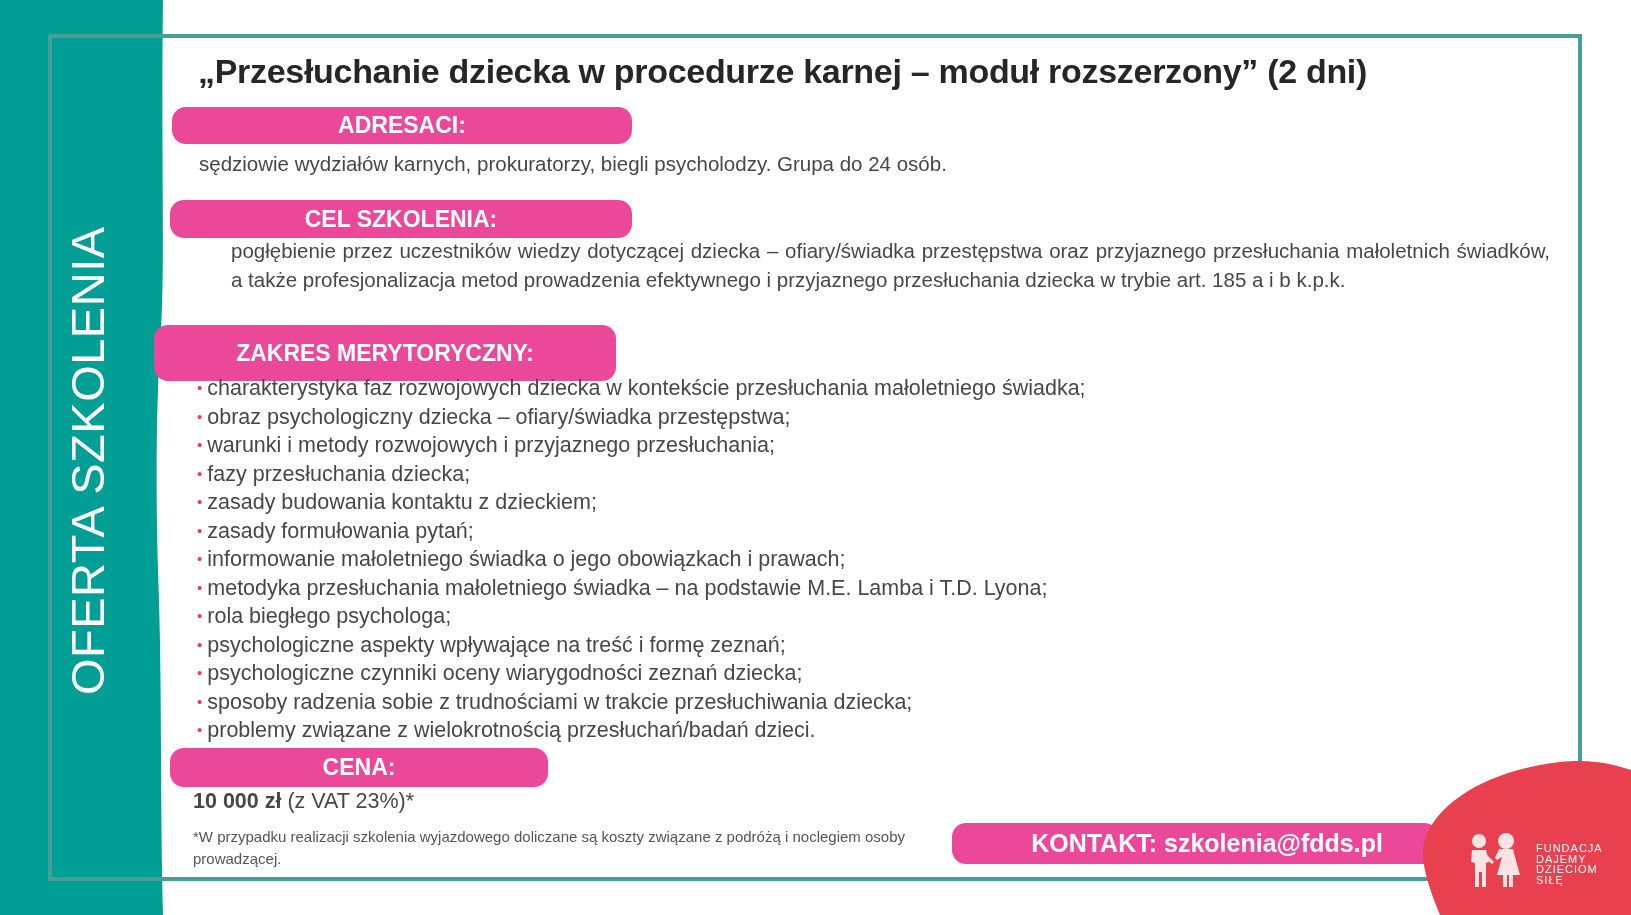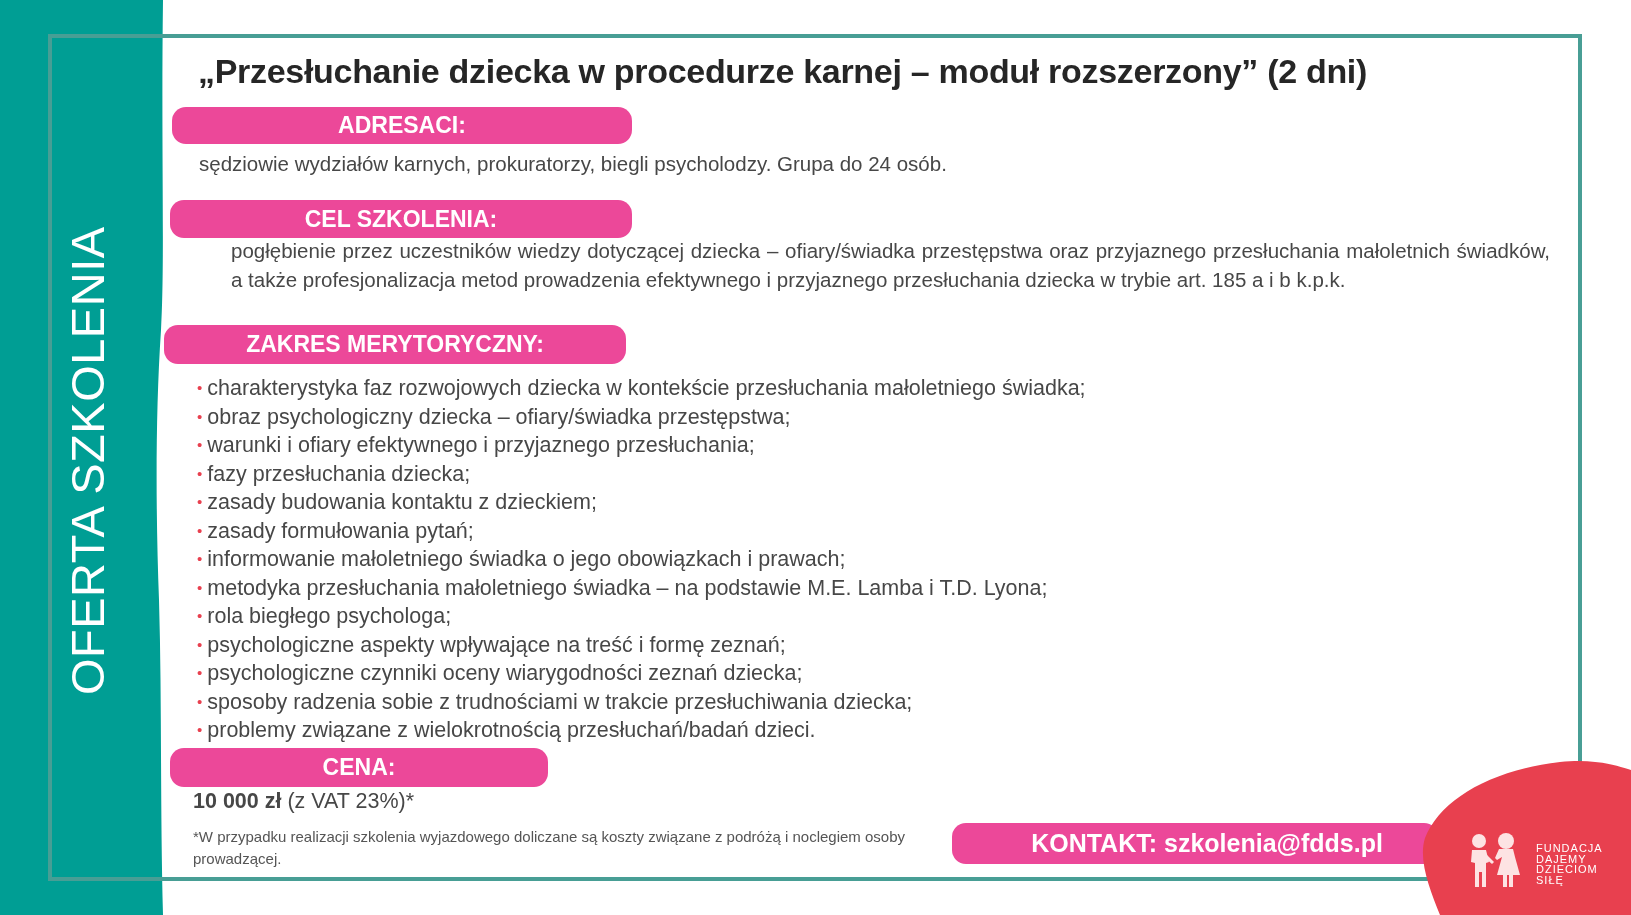--- a/index.html
+++ b/index.html
@@ -62,27 +62,27 @@
 <div class="pill" style="left:172px; top:107px; width:460px; height:37px;">
   <span>ADRESACI:</span>
 </div>
 <div class="body-text" style="left:199px; top:150px; white-space:nowrap;">sędziowie wydziałów karnych, prokuratorzy, biegli psycholodzy. Grupa do 24 osób.</div>
 
 <div class="pill" style="left:170px; top:200px; width:462px; height:38px;">
   <span>CEL SZKOLENIA:</span>
 </div>
 <div class="body-text justify" style="left:199px; top:237px; width:1319px;">pogłębienie przez uczestników wiedzy dotyczącej dziecka – ofiary/świadka przestępstwa oraz przyjaznego przesłuchania małoletnich świadków, a także profesjonalizacja metod prowadzenia efektywnego i przyjaznego przesłuchania dziecka w trybie art. 185 a i b k.p.k.</div>
 
-<div class="pill" style="left:164px; top:325px; width:462px; height:39px;">
+<div class="pill" style="left:154px; top:325px; width:462px; height:56px;">
   <span>ZAKRES MERYTORYCZNY:</span>
 </div>
 <ul class="bullets">
   <li><span class="bullet-dot">•</span><span>charakterystyka faz rozwojowych dziecka w kontekście przesłuchania małoletniego świadka;</span></li>
   <li><span class="bullet-dot">•</span><span>obraz psychologiczny dziecka – ofiary/świadka przestępstwa;</span></li>
-  <li><span class="bullet-dot">•</span><span>warunki i ofiary efektywnego i przyjaznego przesłuchania;</span></li>
+  <li><span class="bullet-dot">•</span><span>warunki i metody rozwojowych i przyjaznego przesłuchania;</span></li>
   <li><span class="bullet-dot">•</span><span>fazy przesłuchania dziecka;</span></li>
   <li><span class="bullet-dot">•</span><span>zasady budowania kontaktu z dzieckiem;</span></li>
   <li><span class="bullet-dot">•</span><span>zasady formułowania pytań;</span></li>
   <li><span class="bullet-dot">•</span><span>informowanie małoletniego świadka o jego obowiązkach i prawach;</span></li>
   <li><span class="bullet-dot">•</span><span>metodyka przesłuchania małoletniego świadka – na podstawie M.E. Lamba i T.D. Lyona;</span></li>
   <li><span class="bullet-dot">•</span><span>rola biegłego psychologa;</span></li>
   <li><span class="bullet-dot">•</span><span>psychologiczne aspekty wpływające na treść i formę zeznań;</span></li>
   <li><span class="bullet-dot">•</span><span>psychologiczne czynniki oceny wiarygodności zeznań dziecka;</span></li>
   <li><span class="bullet-dot">•</span><span>sposoby radzenia sobie z trudnościami w trakcie przesłuchiwania dziecka;</span></li>
   <li><span class="bullet-dot">•</span><span>problemy związane z wielokrotnością przesłuchań/badań dzieci.</span></li>

